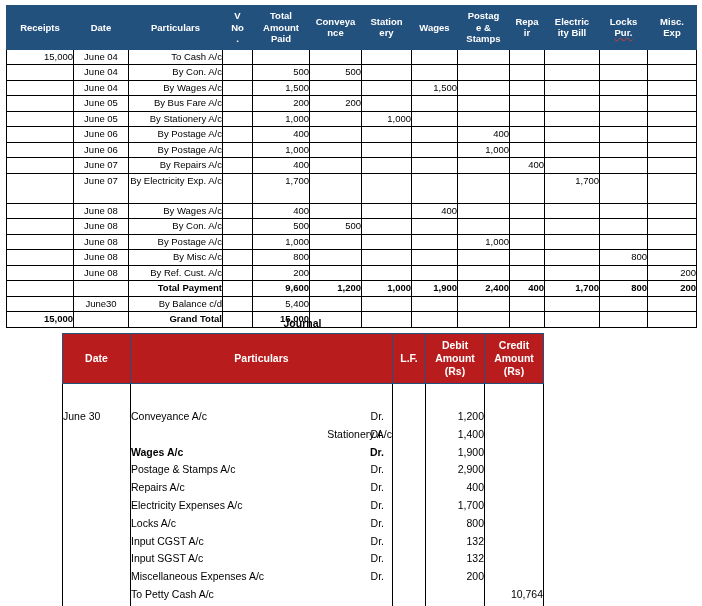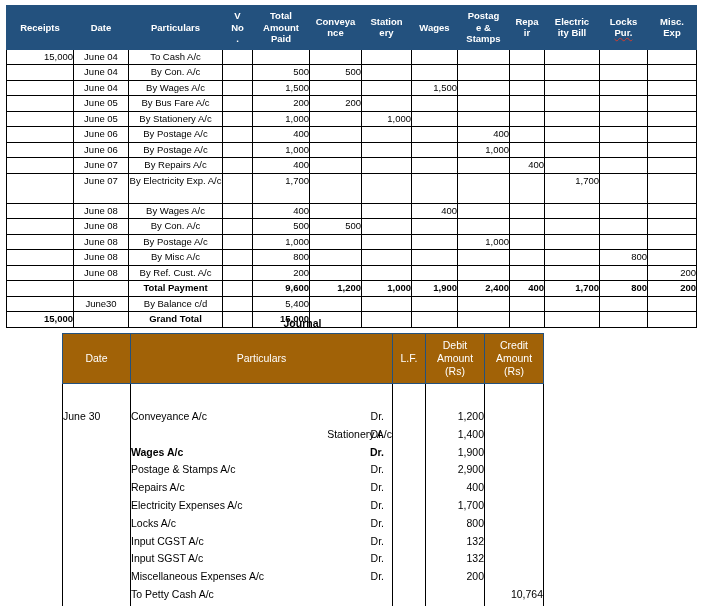--- a/index.html
+++ b/index.html
@@ -48,21 +48,21 @@
     text-decoration-thickness: 1px;
   }
   .pcb-cell {
     font-size: 9.5px;
     line-height: 14.5px;
     height: 14.5px;
     padding: 0 3px;
     white-space: nowrap;
   }
   .pcb-num { text-align: right; }
-  .pcb-txt { text-align: center; }
+  .pcb-txt { text-align: right; }
   .pcb-ctr { text-align: center; }
   .pcb-bold { font-weight: bold; }
   .pcb-wrap { white-space: normal; margin-left: 40px; }
   .row-tall .pcb-cell { height: 29px; line-height: 14.5px; }
   .totalrow td {
     border-top: 1px solid #000;
     border-bottom: 1px solid #000;
   }
   .grandrow td {
     border-bottom: 1.6px solid #000;
@@ -89,24 +89,24 @@
     width: 481px;
     border-collapse: collapse;
     table-layout: fixed;
   }
   #journal-table td, #journal-table th {
     border: 1px solid #000000;
     padding: 0;
     vertical-align: top;
   }
   #journal-table thead th {
-    background: #a16207;
+    background: #b91c1c;
     color: #ffffff;
     font-size: 10.5px;
-    font-weight: normal;
+    font-weight: bold;
     text-align: center;
     line-height: 13px;
     padding: 5px 2px;
     border: 1px solid #23517E;
     vertical-align: middle;
   }
   .jr-cell {
     font-size: 10.5px;
     line-height: 17.8px;
     height: 17.8px;

